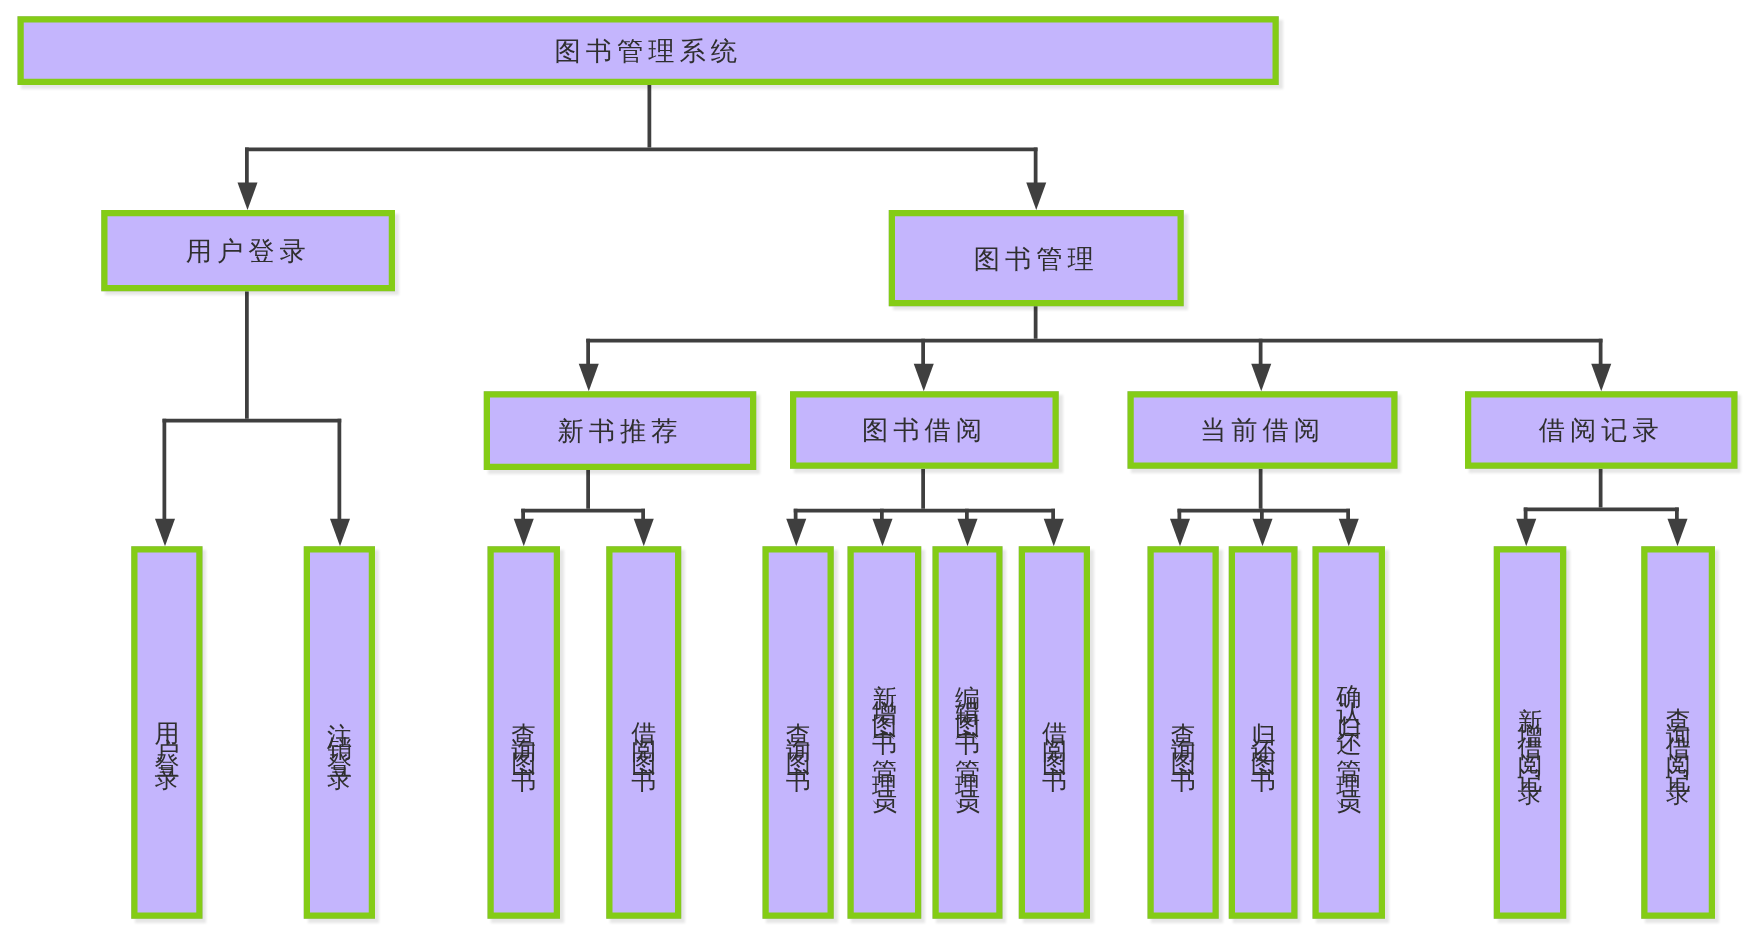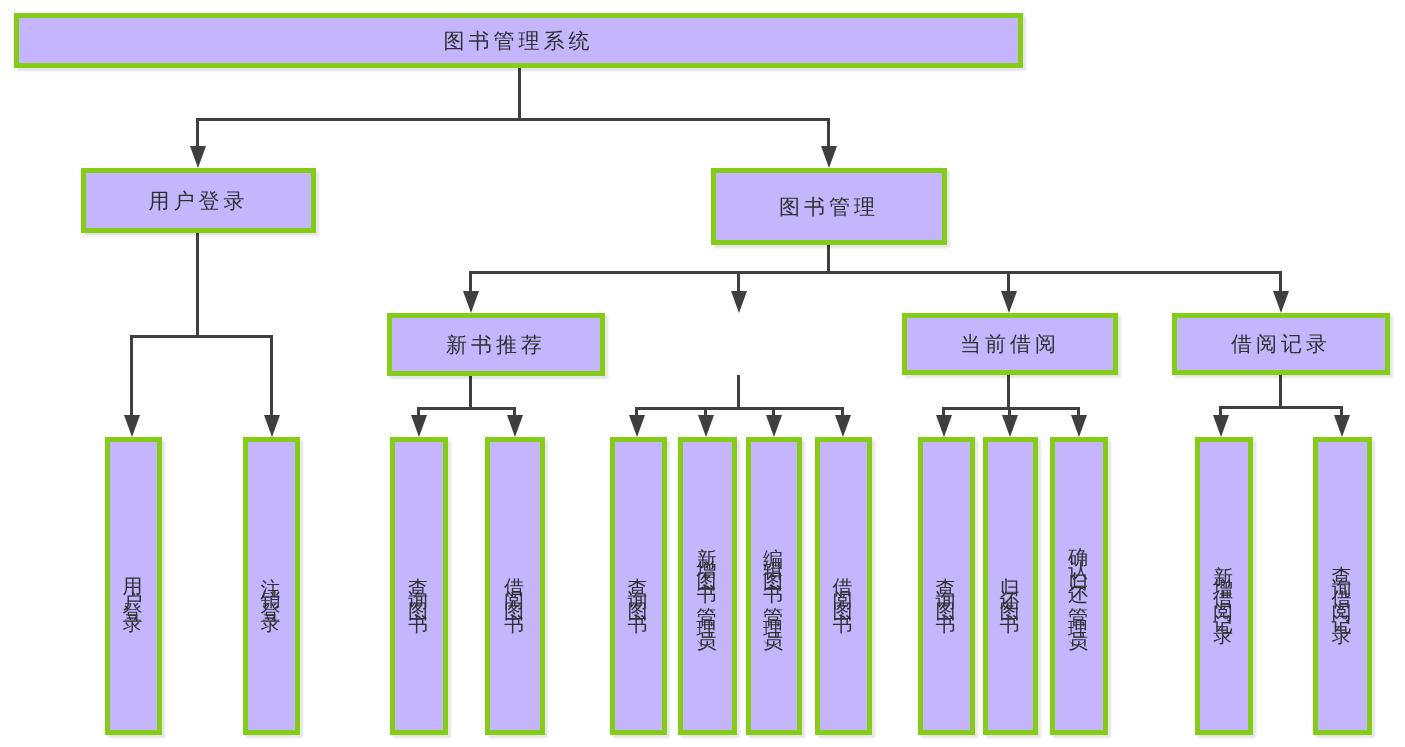--- a/index.html
+++ b/index.html
@@ -54,20 +54,21 @@
 <div class="canvas">
 
   <div class="node" style="left:14px;top:13px;width:1009px;height:55px;">图书管理系统</div>
 
   <div class="node" style="left:81px;top:168px;width:235px;height:65px;">用户登录</div>
 
   <div class="node" style="left:711px;top:168px;width:236px;height:77px;">图书管理</div>
 
   <div class="node" style="left:363px;top:313px;width:218px;height:63px;margin-left:24px;">新书推荐</div>
 
+  <div class="node" style="left:632px;top:313px;width:215px;height:62px;">图书借阅</div>
 
   <div class="node" style="left:902px;top:313px;width:216px;height:62px;">当前借阅</div>
 
   <div class="node" style="left:1172px;top:313px;width:218px;height:62px;">借阅记录</div>
 
   <div class="node leaf" style="left:105px;top:437px;width:57px;height:298px;">用户登录</div>
 
   <div class="node leaf" style="left:243px;top:437px;width:57px;height:298px;">注销登录</div>
 
   <div class="node leaf" style="left:390px;top:437px;width:58px;height:298px;">查询图书</div>

